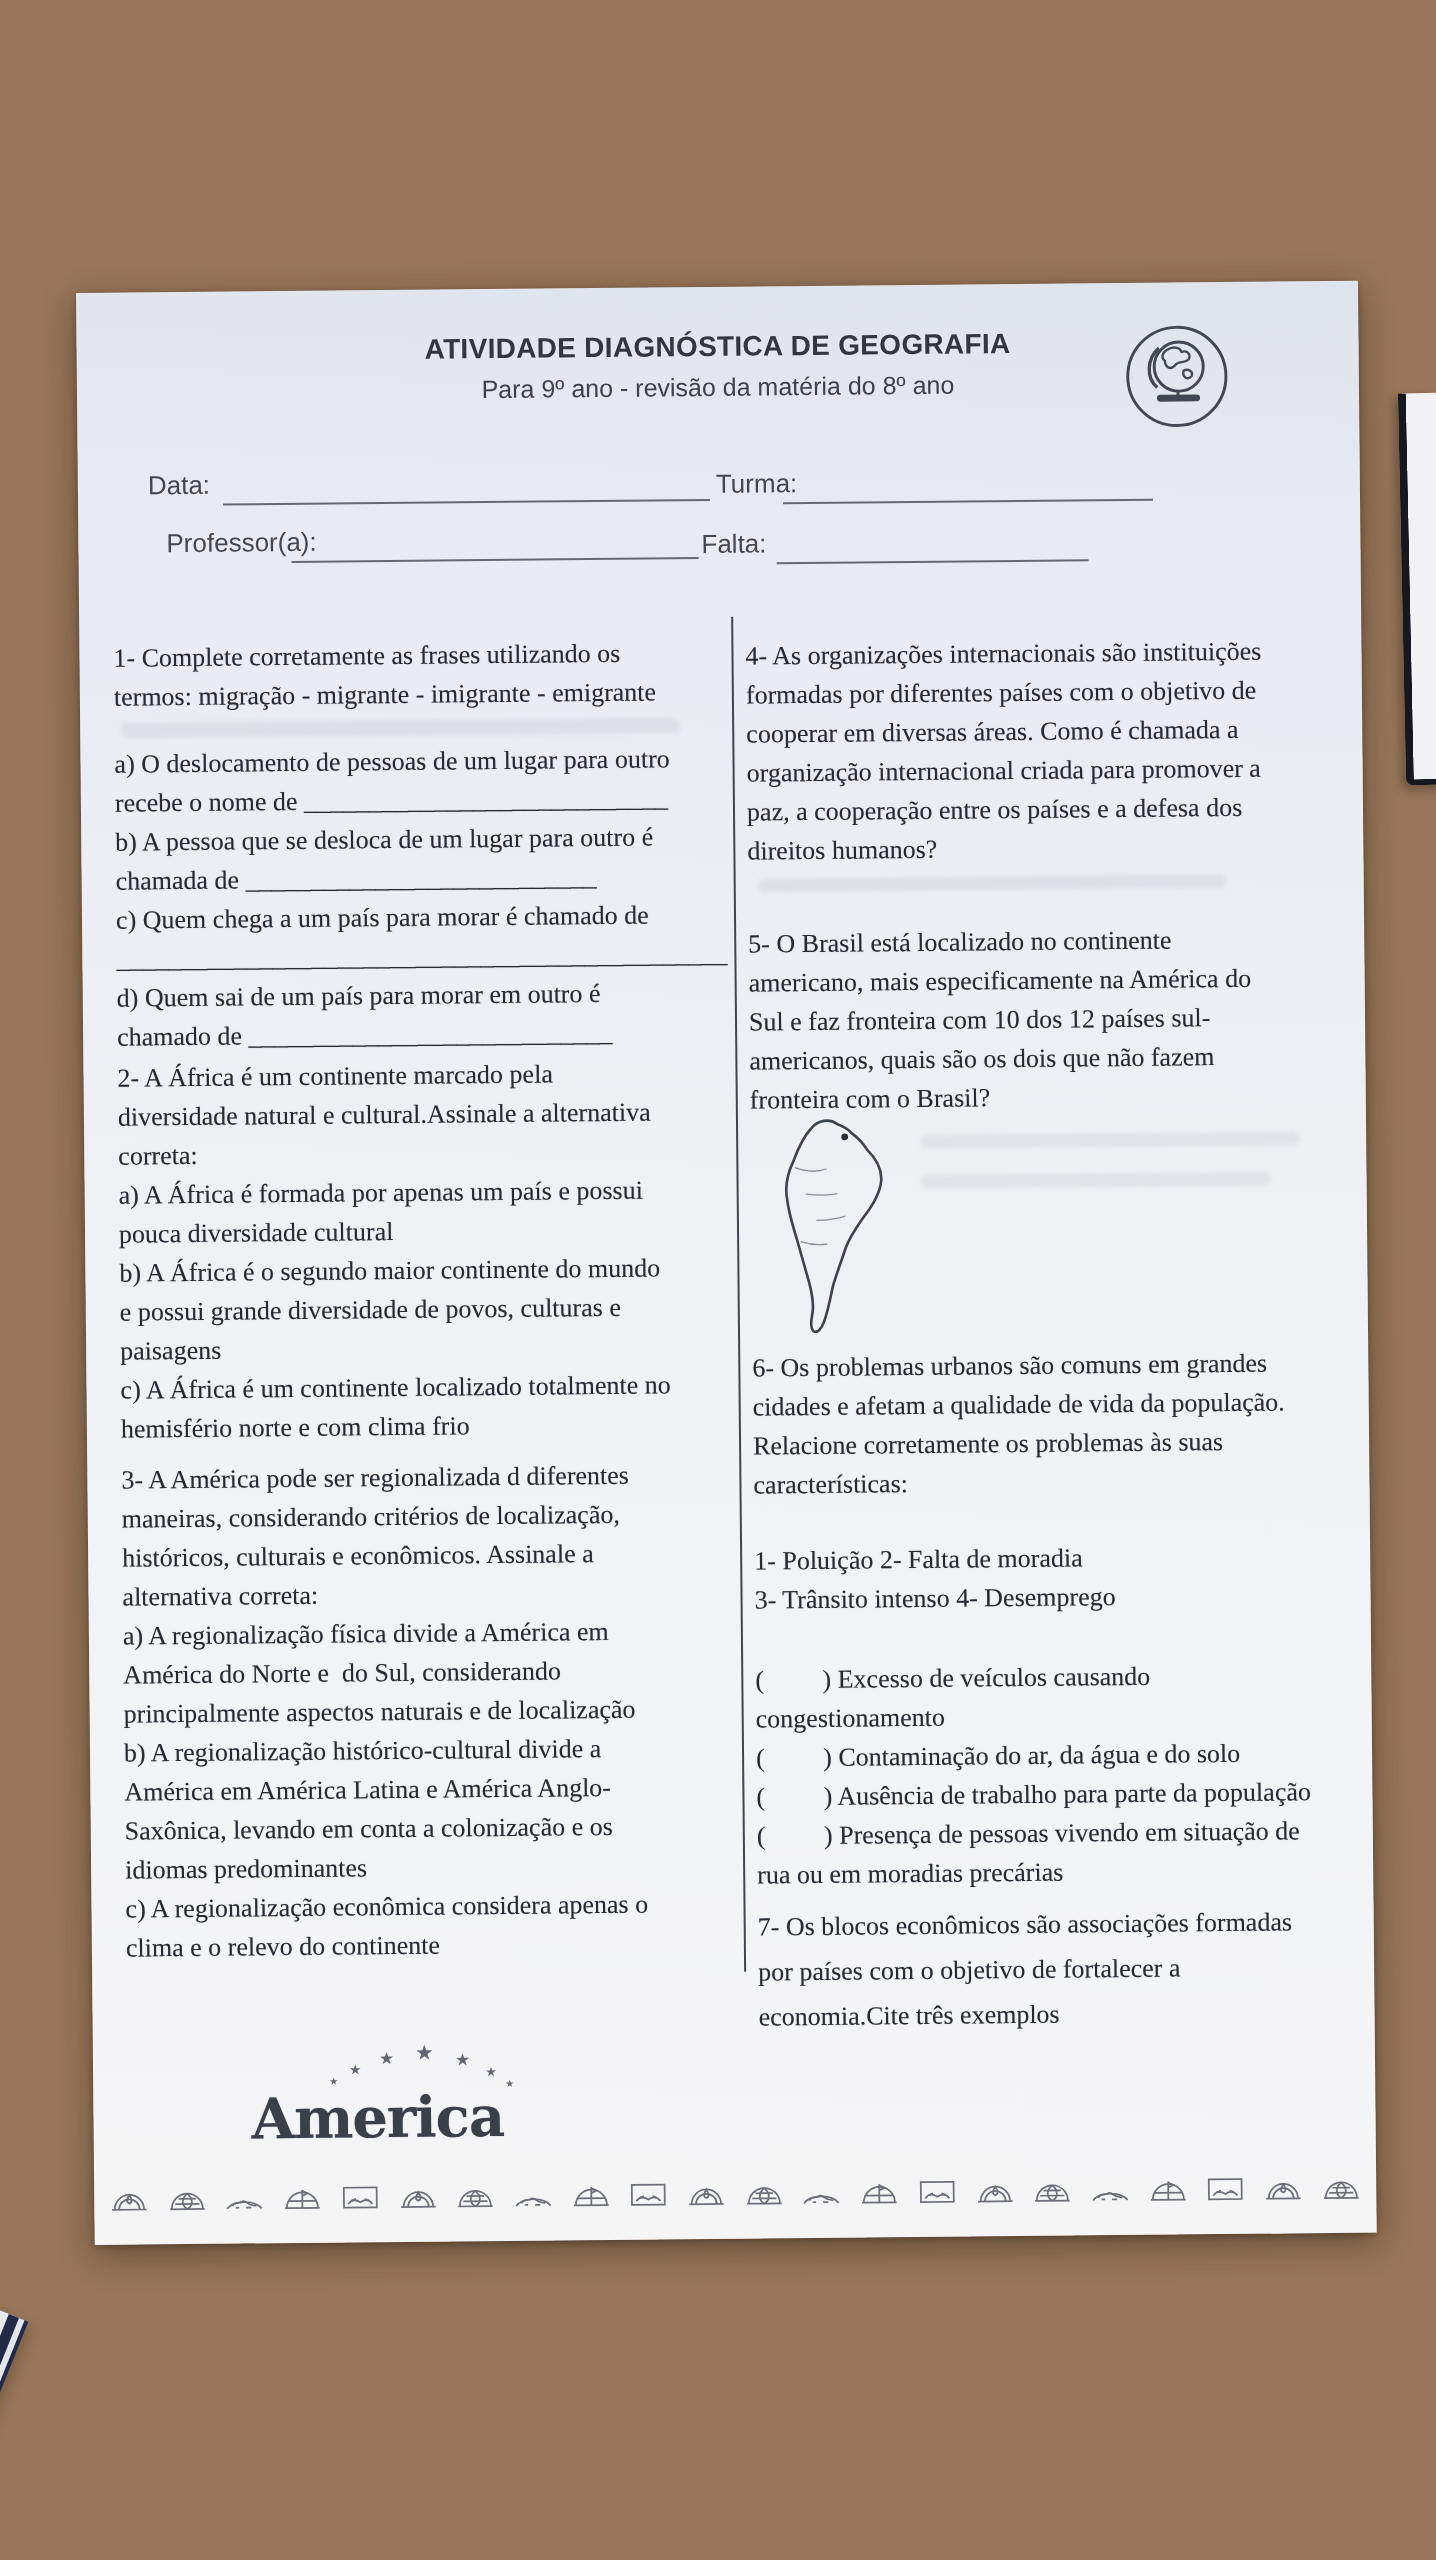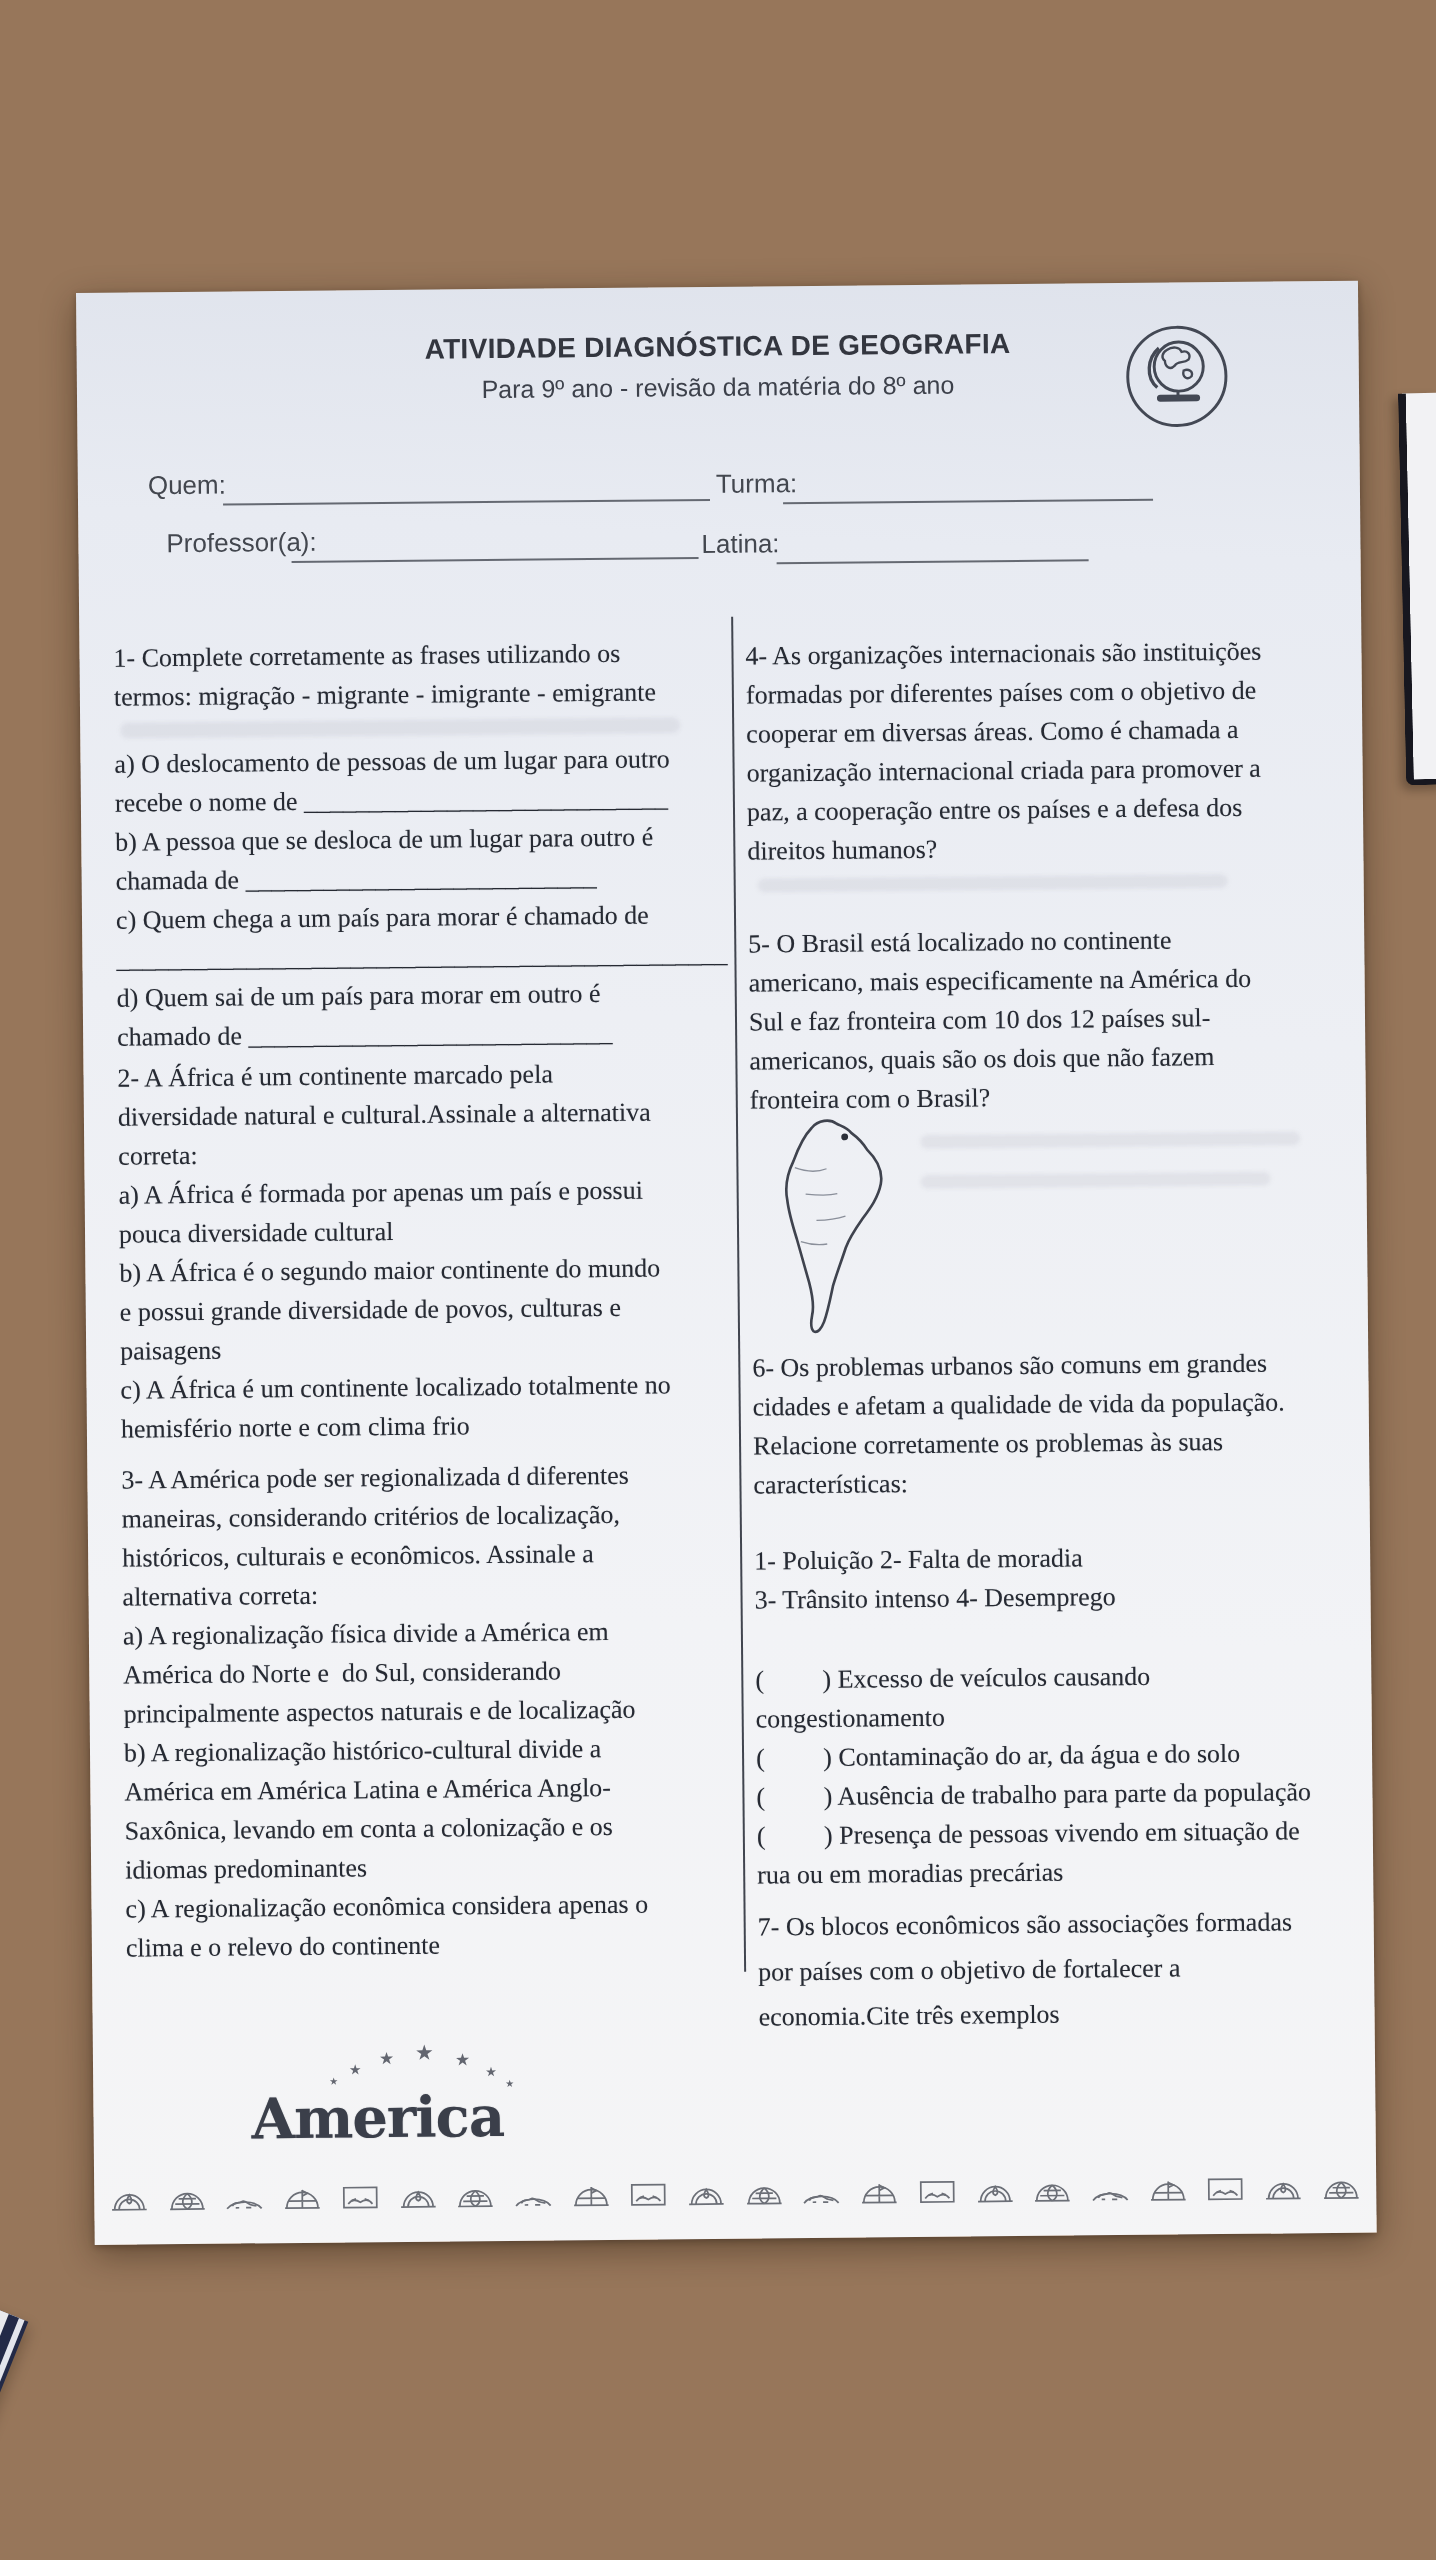--- a/index.html
+++ b/index.html
@@ -105,27 +105,27 @@
   <svg class="globe-logo" viewBox="0 0 110 110">
     <circle cx="55" cy="55" r="50" fill="none" stroke="#434854" stroke-width="3"></circle>
     <circle cx="57" cy="45" r="25" fill="none" stroke="#434854" stroke-width="3"></circle>
     <path d="M45,28 C51,24 58,25 60,30 C66,28 70,33 67,38 C62,42 56,39 53,44 C48,49 43,45 43,39 C39,36 40,31 45,28 Z" fill="none" stroke="#434854" stroke-width="2.4"></path>
     <path d="M62,49 C67,47 72,50 70,55 C66,59 60,56 62,49 Z" fill="none" stroke="#434854" stroke-width="2.4"></path>
     <path d="M37,26 C25,36 23,56 35,66" fill="none" stroke="#434854" stroke-width="3.4"></path>
     <path d="M56,70 L56,76" stroke="#434854" stroke-width="3"></path>
     <path d="M38,77 L75,77" stroke="#434854" stroke-width="7" stroke-linecap="round"></path>
   </svg>
 
-  <div class="fld" style="left:70px;top:178px">Quem:</div>
+  <div class="fld" style="left:70px;top:178px">Data:</div>
   <div class="rule" style="left:145px;top:212px;width:487px"></div>
   <div class="fld" style="left:638px;top:182px">Turma:</div>
   <div class="rule" style="left:705px;top:216px;width:370px"></div>
   <div class="fld" style="left:88px;top:236px">Professor(a):</div>
   <div class="rule" style="left:213px;top:270px;width:407px"></div>
-  <div class="fld" style="left:623px;top:242px">Latina:</div>
+  <div class="fld" style="left:623px;top:242px">Falta:</div>
   <div class="rule" style="left:698px;top:276px;width:312px"></div>
 
   <div class="divider"></div>
 
   <div class="col" style="left:34px;top:346px;width:612px;height:1340px">
 
     <div class="blk" style="top:0">
       <p class="ln">1- Complete corretamente as frases utilizando os</p>
       <p class="ln">termos: migração - migrante - imigrante - emigrante</p>
     </div>

